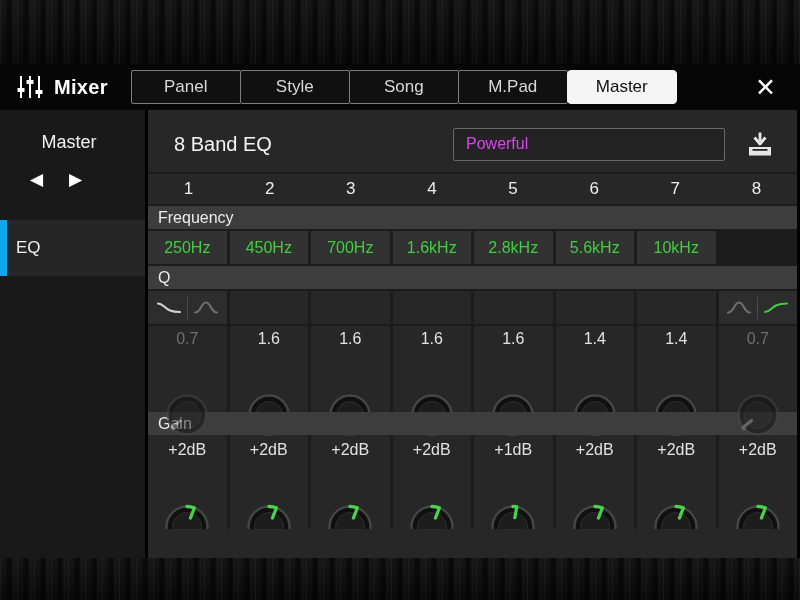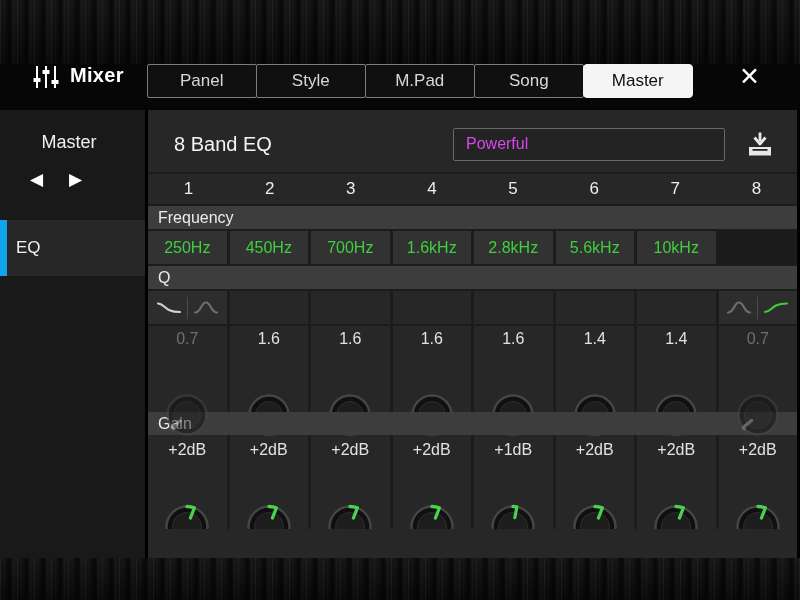--- a/index.html
+++ b/index.html
@@ -15,21 +15,21 @@
         rgba(255,255,255,0) 1px 5px,
         rgba(0,0,0,.5) 8px 11px,
         rgba(255,255,255,.025) 13px,
         rgba(0,0,0,0) 17px),
       linear-gradient(#161616,#090909);
   }
   .tex-top { height:64px; }
   .tex-bottom { height:42px; }
 
   
-  .header { height:46px; background:#060606; display:flex; align-items:flex-start; padding:0 30px; }
+  .header { height:46px; background:#060606; display:flex; align-items:center; padding:0 14px; }
   .mix-icon { margin:0 10px 0 2px; display:flex; }
   .app-title { color:#fff; font-size:20px; font-weight:700; letter-spacing:.3px; margin-right:24px; }
   .tabs { display:flex; height:34px; }
   .tab { width:110px; border:1px solid #7d7d7d; margin-left:-1px; color:#d8d8d8; font-size:17px;
          display:flex; align-items:center; justify-content:center; background:#101010;
          border-radius:2px; cursor:pointer; }
   .tab.active { background:#f5f5f5; color:#101010; border-color:#f5f5f5; border-radius:4px; z-index:1; }
   .close { margin-left:auto; color:#fff; font-size:25px; padding:0 10px; cursor:pointer; line-height:1; }
 
   
@@ -102,22 +102,22 @@
           <line x1="1.5" y1="16" x2="8.5" y2="16"></line>
           <line x1="10.5" y1="8" x2="17.5" y2="8"></line>
           <line x1="19.5" y1="18" x2="26.5" y2="18"></line>
         </g>
       </svg>
     </span>
     <span class="app-title">Mixer</span>
     <div class="tabs">
         <div class="tab">Panel</div>
         <div class="tab">Style</div>
+        <div class="tab">Song</div>
         <div class="tab">M.Pad</div>
-        <div class="tab">Song</div>
         <div class="tab active">Master</div>
       </div>
     <div class="close">✕</div>
   </div>
 
   <div class="body">
     <div class="sidebar">
       <div class="side-head">
         <div class="side-title">Master</div>
         <div class="arrows">

